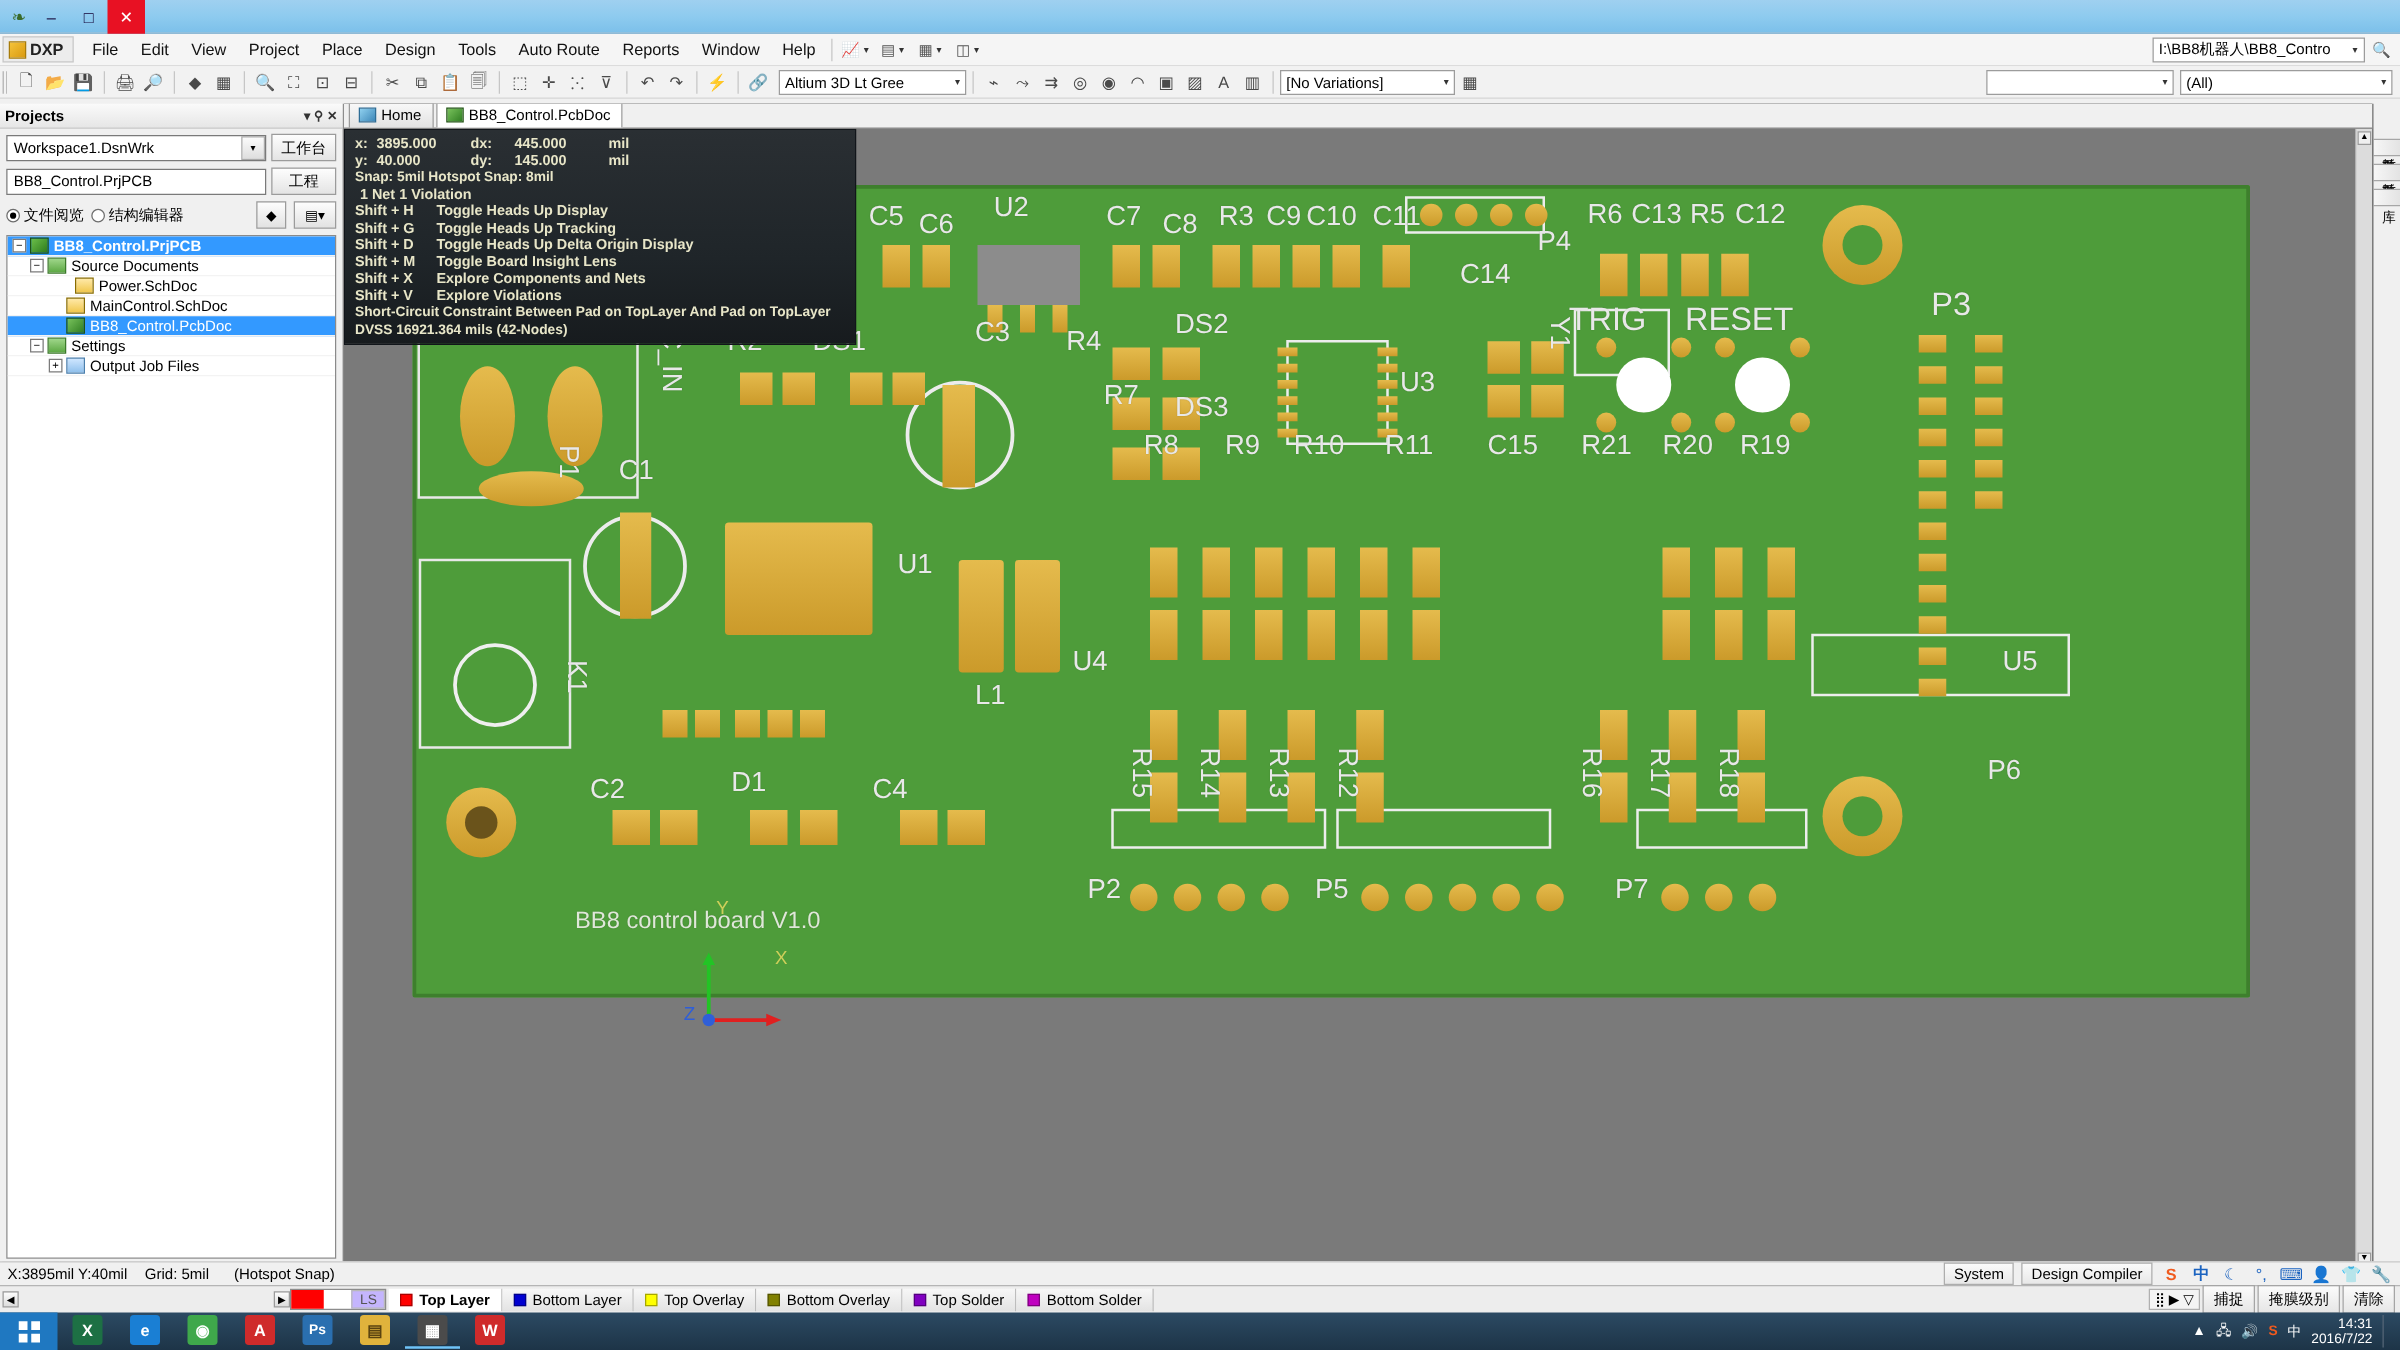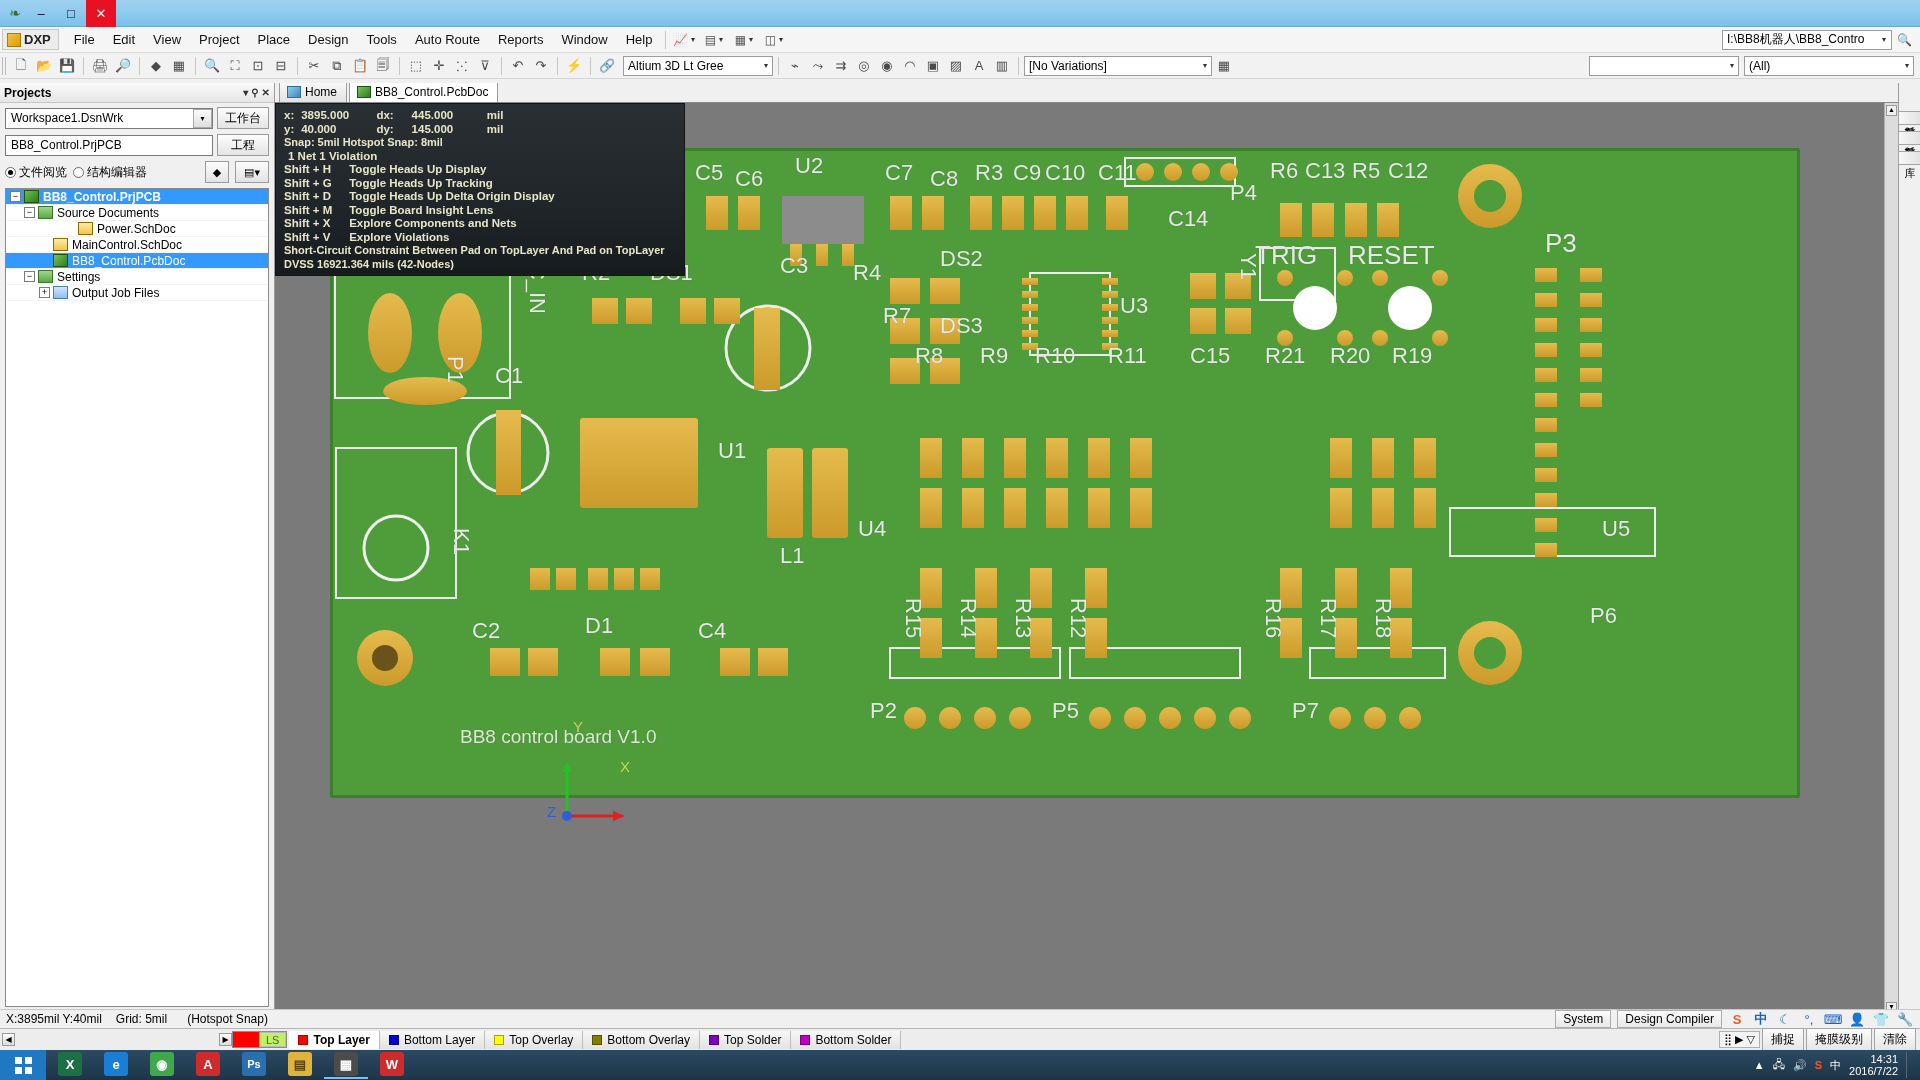--- a/index.html
+++ b/index.html
@@ -209,21 +209,21 @@
      display:flex; align-items:center; gap:0px; padding-left:2px;
   }
   .scrollstub { width:230px; height:14px; display:flex; align-items:center; }
   .sbtn { width:13px; height:13px; border:1px solid #9a9a9a;
      background:linear-gradient(to bottom,#fcfcfc,#dcdcdc); font-size:8px;
      display:flex;align-items:center;justify-content:center; }
   .lsbox { display:flex; align-items:center; border:1px solid #8c8c8c; background:#fff;
      height:17px; margin-right:2px; }
   .lsbox .sw { width:26px; height:15px; background:#ff0000; }
   .lsbox .lbl { font-size:11px; padding:0 6px; color:#555; border:1px solid #b9b9b9;
-     background:#bef264; height:15px; display:flex;align-items:center; }
+     background:#c4b5fd; height:15px; display:flex;align-items:center;margin-left:22px; }
   .ltab { display:flex; align-items:center; gap:5px; padding:2px 9px;
      font-size:12px; border-right:1px solid #bdbdbd;
      background:linear-gradient(to bottom,#f7f7f7,#e3e3e3);
      transform: skewX(0deg); }
   .ltab.active { background:#fff; font-weight:bold; }
   .ltab .csw { width:10px; height:10px; display:inline-block; border:1px solid rgba(0,0,0,.35); }
   .layerbar-right { margin-left:auto; display:flex; align-items:center; gap:2px; padding-right:4px; }
   .lbtn { font-size:12px; padding:2px 8px; border:1px solid #a5a5a5;
      background:linear-gradient(to bottom,#fbfbfb,#e6e6e6); }
   .ico-grp { display:flex; align-items:center; gap:3px; font-size:11px;
@@ -349,21 +349,21 @@
     <div class="tb-item">⤳</div>
     <div class="tb-item">⇉</div>
     <div class="tb-item">◎</div>
     <div class="tb-item">◉</div>
     <div class="tb-item">◠</div>
     <div class="tb-item">▣</div>
     <div class="tb-item">▨</div>
     <div class="tb-item">A</div>
     <div class="tb-item">▥</div>
     <div class="tb-sep"></div>
-    <div class="tb-combo" style="width:188px;">
+    <div class="tb-combo" style="width:140px;">
       <span style="flex:1;overflow:hidden">[No Variations]</span>
       <span class="caret">▾</span>
     </div>
     <div class="tb-item">▦</div>
     <div style="flex:1"></div>
     <div class="tb-combo" style="width:150px; margin-right:4px;">
       <span style="flex:1;overflow:hidden"></span>
       <span class="caret">▾</span>
     </div>
     <div class="tb-combo" style="width:170px; margin-right:6px;">
@@ -415,21 +415,21 @@
           <div class="tnode sel" style="padding-left:4px">
             <span class="expander">−</span>
             <span class="ticon prj"></span>
             <b>BB8_Control.PrjPCB</b>
           </div>
           <div class="tnode" style="padding-left:18px">
             <span class="expander">−</span>
             <span class="ticon folder"></span>
             <span>Source Documents</span>
           </div>
-          <div class="tnode" style="padding-left:72px">
+          <div class="tnode" style="padding-left:54px">
             <span class="ticon sch"></span>
             <span>Power.SchDoc</span>
           </div>
           <div class="tnode" style="padding-left:47px">
             <span class="ticon sch"></span>
             <span>MainControl.SchDoc</span>
           </div>
           <div class="tnode sel" style="padding-left:47px">
             <span class="ticon pcb"></span>
             <span>BB8_Control.PcbDoc</span>

